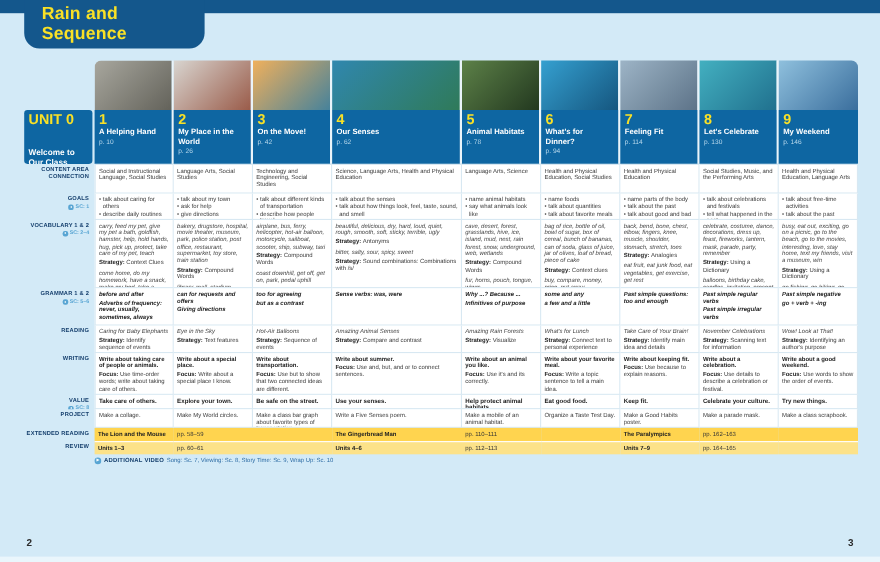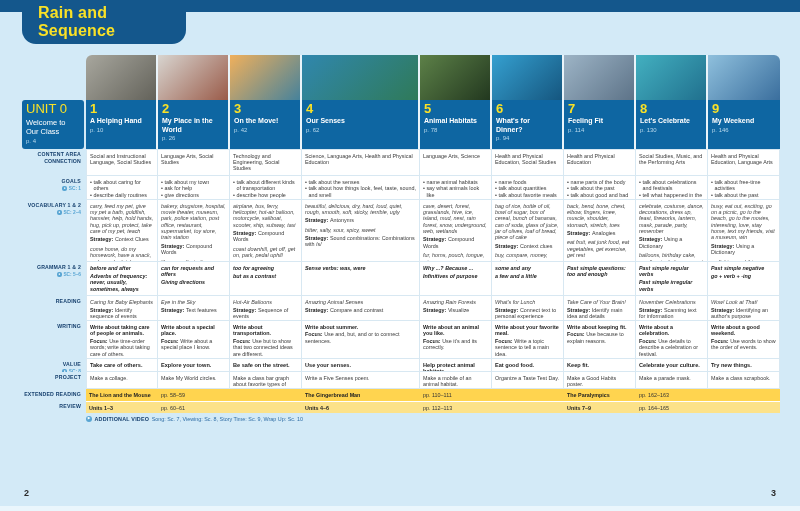--- a/index.html
+++ b/index.html
@@ -28,22 +28,22 @@
   .uheader { background:#0e66a2; border-right:2px solid #eaf4fa; padding:2px 4px 0 4px; overflow:hidden; }
   .uheader.last { border-right:none; }
   .uheader .num { display:block; color:#f9e126; font-size:13px; font-weight:bold; line-height:1.1; }
   .uheader .utitle { display:block; color:#fff; font-size:7px; font-weight:bold; line-height:1.2; margin-top:1px; }
   .uheader .upage { display:block; color:#b7d8ec; font-size:6px; margin-top:1px; }
 
   .unit0 {
     grid-column:1; grid-row:2; background:#0e66a2; border-radius:3px;
     margin-right:2px; padding:2px 4px; overflow:hidden;
   }
-  .unit0 .num { display:block; color:#f9e126; font-size:13px; font-weight:normal; line-height:1.1; }
-  .unit0 .utitle { display:block; color:#fff; font-size:7.5px; font-weight:normal; line-height:1.2; margin-top:2px; }
+  .unit0 .num { display:block; color:#f9e126; font-size:13px; font-weight:bold; line-height:1.1; }
+  .unit0 .utitle { display:block; color:#fff; font-size:7.5px; font-weight:bold; line-height:1.2; margin-top:18px; }
   .unit0 .upage { display:block; color:#b7d8ec; font-size:6px; margin-top:2px; }
 
   .labelcell { display:flex; flex-direction:column; align-items:flex-end; text-align:right; padding:2px 5px 0 0; overflow:hidden; }
   .lbl { font-size:5.2px; font-weight:bold; color:#16406e; line-height:1.25; letter-spacing:.2px; text-transform:uppercase; }
   .badge { display:flex; align-items:center; gap:1.5px; margin-top:1.5px; font-size:4.8px; font-weight:bold; color:#58a5d3; }
   .badge-ic { width:5px; height:5px; border-radius:2px; background:#58a5d3; color:#fff;
     display:inline-flex; align-items:center; justify-content:center; font-size:3.2px; line-height:1; }
 
   .cell {
     background:#fff; border-right:1px solid #d8e8f2; border-bottom:1px solid #d8e8f2;

